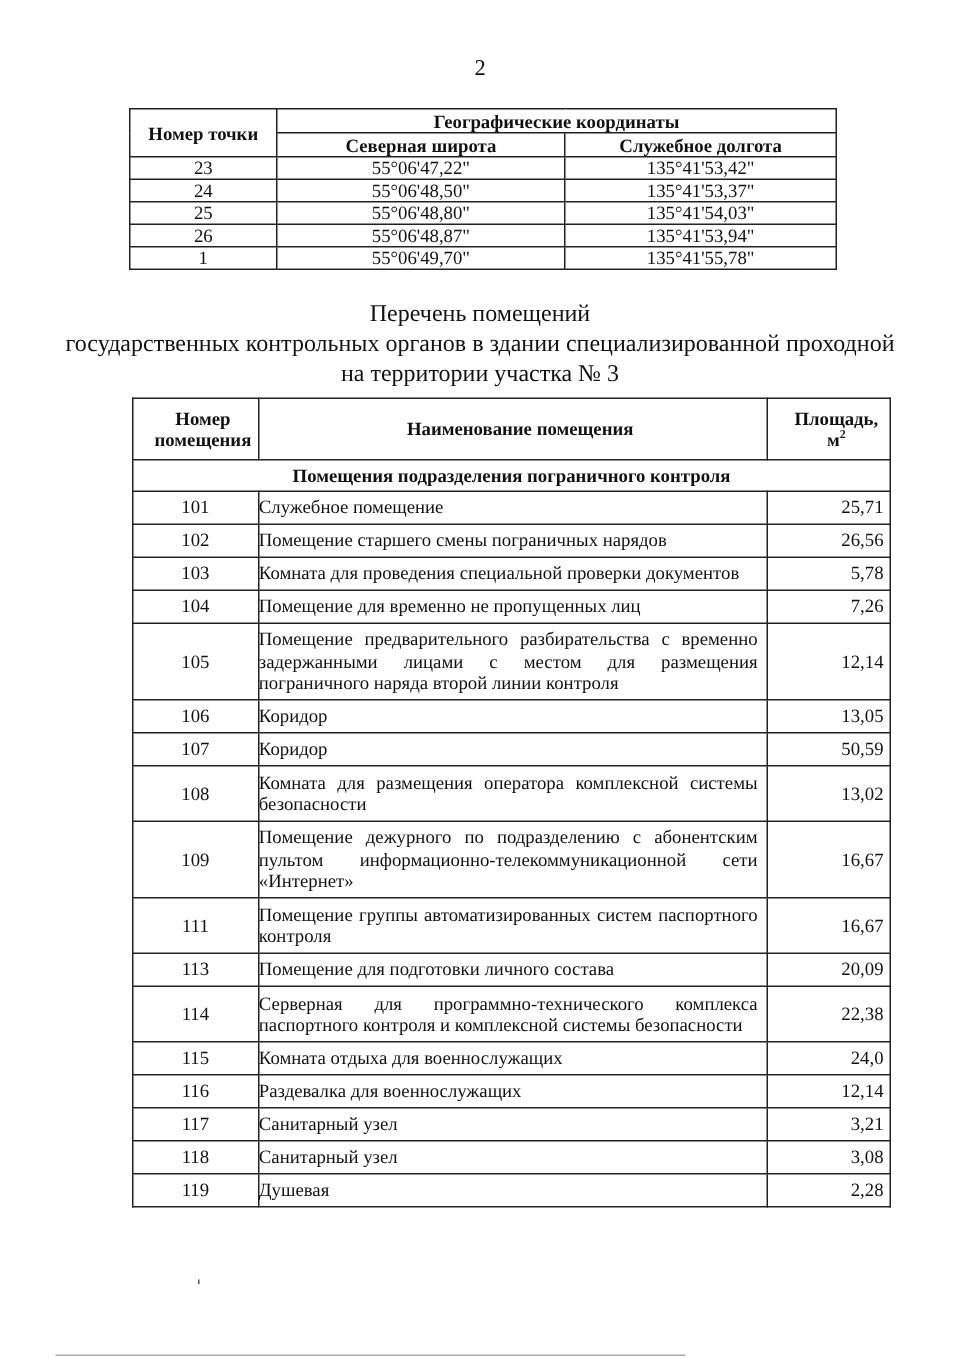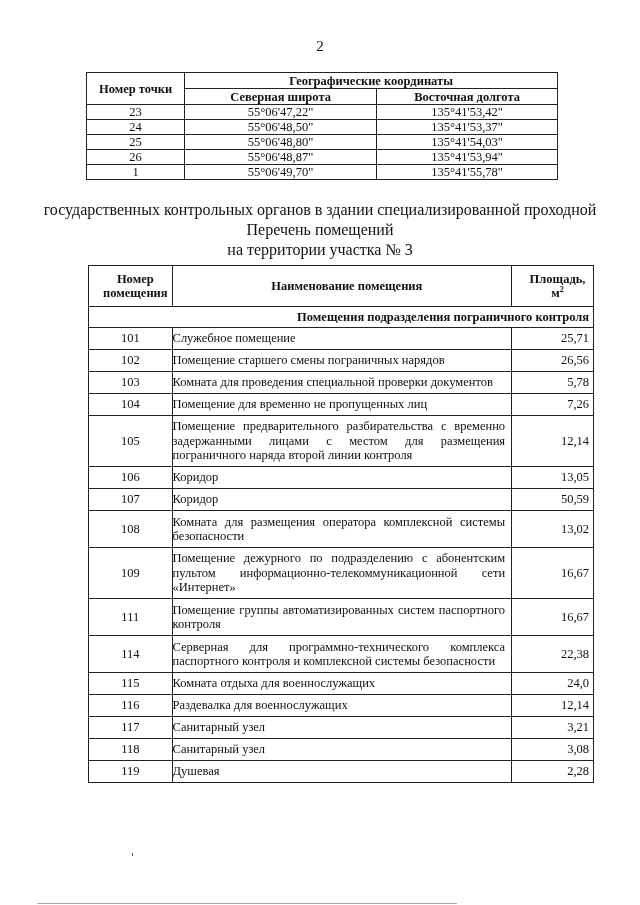--- a/index.html
+++ b/index.html
@@ -83,21 +83,21 @@
     .rooms td {
       font-size: 12.5px;
       line-height: 14.5px;
       padding-top: 2px;
       padding-bottom: 2px;
     }
     .rooms td.num { text-align: center; }
     .rooms td.area { text-align: right; }
     .rooms td.name { text-align: justify; text-align-last: left; padding-left: 0; padding-right: 6px; }
     .rooms td.section {
-      text-align: right;
+      text-align: center;
       font-weight: bold;
       height: 16px;
     }
     .rooms tr.single td { height: 17px; }
     .rooms tr.double td { height: 32px; }
     .rooms tr.triple td { height: 46px; }
     sup { font-size: 8px; line-height: 0; }
 
     .mark {
       position: absolute;
@@ -127,21 +127,21 @@
       <col class="c2">
       <col class="c3">
     </colgroup>
   <thead>
     <tr>
       <th rowspan="2">Номер точки</th>
       <th colspan="2">Географические координаты</th>
     </tr>
     <tr>
       <th>Северная широта</th>
-      <th>Восточная долгота</th>
+      <th>Служебное долгота</th>
     </tr>
   </thead>
   <tbody>
     <tr>
       <td>23</td>
       <td>55°06'47,22"</td>
       <td>135°41'53,42"</td>
     </tr>
     <tr>
       <td>24</td>
@@ -160,22 +160,22 @@
     </tr>
     <tr>
       <td>1</td>
       <td>55°06'49,70"</td>
       <td>135°41'55,78"</td>
     </tr>
   </tbody>
 </table>
 
 <div class="heading">
+  <div>Перечень помещений</div>
   <div>государственных контрольных органов в здании специализированной проходной</div>
-  <div>Перечень помещений</div>
   <div>на территории участка № 3</div>
 </div>
 
 <table class="rooms">
   <colgroup>
       <col class="c1">
       <col class="c2">
       <col class="c3">
     </colgroup>
   <thead>
@@ -232,20 +232,25 @@
     <tr class="triple">
       <td class="num">109</td>
       <td class="name">Помещение дежурного по подразделению с абонентским пультом информационно-телекоммуникационной сети «Интернет»</td>
       <td class="area">16,67</td>
     </tr>
     <tr class="double">
       <td class="num">111</td>
       <td class="name">Помещение группы автоматизированных систем паспортного контроля</td>
       <td class="area">16,67</td>
     </tr>
+    <tr class="single">
+      <td class="num">113</td>
+      <td class="name">Помещение для подготовки личного состава</td>
+      <td class="area">20,09</td>
+    </tr>
     <tr class="double">
       <td class="num">114</td>
       <td class="name">Серверная для программно-технического комплекса паспортного контроля и комплексной системы безопасности</td>
       <td class="area">22,38</td>
     </tr>
     <tr class="single">
       <td class="num">115</td>
       <td class="name">Комната отдыха для военнослужащих</td>
       <td class="area">24,0</td>
     </tr>

